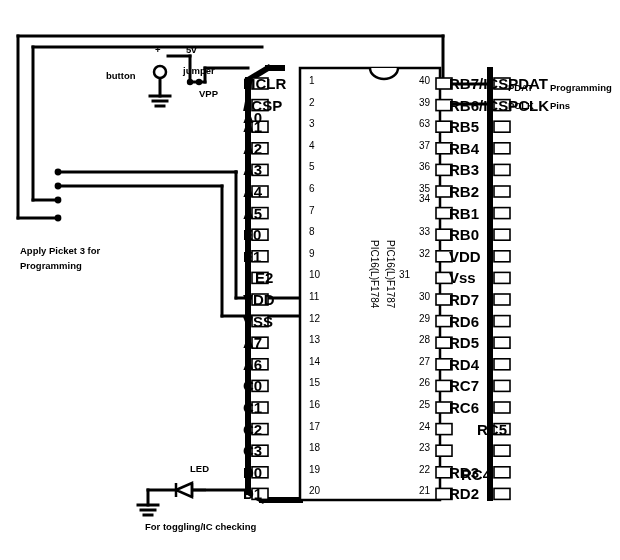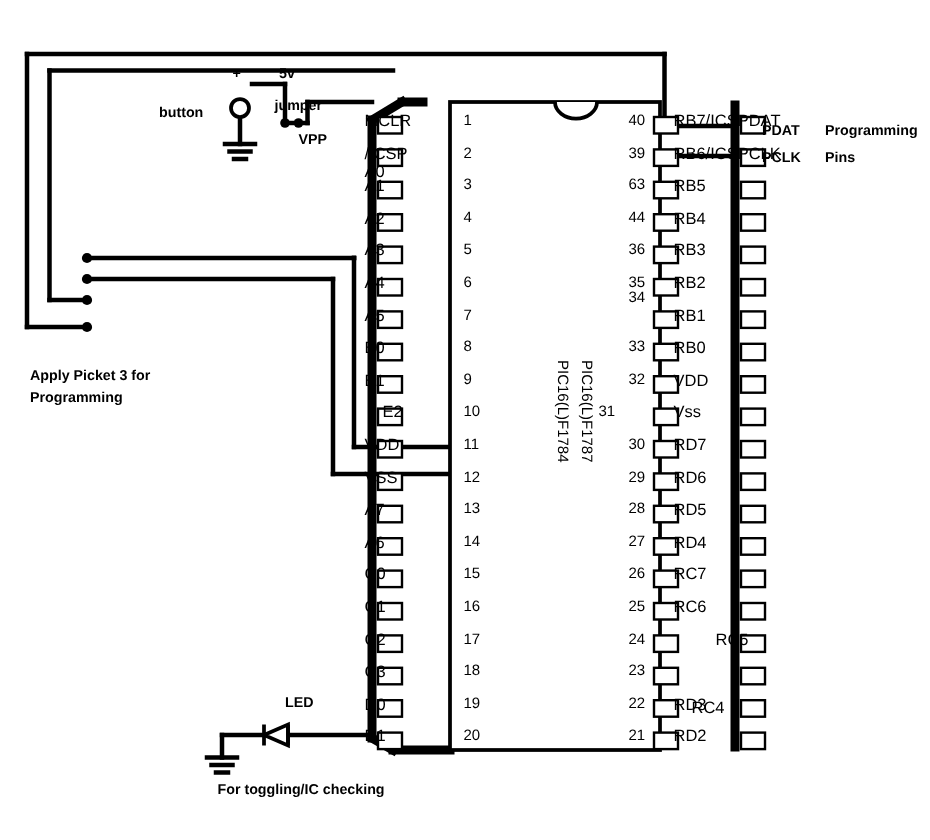--- a/index.html
+++ b/index.html
@@ -1,21 +1,21 @@
 <!DOCTYPE html>
 <html><head>
 <meta charset="utf-8">
 <style>
   html,body{margin:0;padding:0;background:#fff;}
   body{width:620px;height:560px;overflow:hidden;font-family:"Liberation Sans",sans-serif;}
   #stage{position:relative;width:620px;height:560px;background:#ffffff;}
   svg.layer{position:absolute;left:0;top:0;width:620px;height:560px;}
   .txt{position:absolute;font-family:"Liberation Sans",sans-serif;color:#000;white-space:nowrap;}
   .pinnum{font-size:10px;}
-  .pinlbl{font-size:11px;}
+  .pinlbl{font-size:15px;font-weight:bold;}
   .note{font-size:9.5px;font-weight:bold;}
   .lbl{font-size:9.5px;font-weight:bold;}
   .chipname{font-size:10px;}
   .vrt{transform-origin:0 0;}
 </style>
 </head>
 <body>
 
 <div id="stage">
 
@@ -207,21 +207,21 @@
       <div class="txt pinnum" style="left: 309px; top: 463.8px;">19</div>
       <div class="txt pinlbl" style="left: 243px; top: 463.8px;">D0</div>
       <div class="txt pinnum" style="left: 309px; top: 485.4px;">20</div>
       <div class="txt pinlbl" style="left: 243px; top: 485.4px;">D1</div>
       <div class="txt pinnum" style="left: 419px; top: 75px;">40</div>
       <div class="txt pinlbl" style="left: 449px; top: 75px;">RB7/ICSPDAT</div>
       <div class="txt pinnum" style="left: 419px; top: 96.6px;">39</div>
       <div class="txt pinlbl" style="left: 449px; top: 96.6px;">RB6/ICSPCLK</div>
       <div class="txt pinnum" style="left: 419px; top: 118.2px;">63</div>
       <div class="txt pinlbl" style="left: 449px; top: 118.2px;">RB5</div>
-      <div class="txt pinnum" style="left: 419px; top: 139.8px;">44</div>
+      <div class="txt pinnum" style="left: 419px; top: 139.8px;">37</div>
       <div class="txt pinlbl" style="left: 449px; top: 139.8px;">RB4</div>
       <div class="txt pinnum" style="left: 419px; top: 161.4px;">36</div>
       <div class="txt pinlbl" style="left: 449px; top: 161.4px;">RB3</div>
       <div class="txt pinnum" style="left: 419px; top: 183px;">35</div>
       <div class="txt pinlbl" style="left: 449px; top: 183px;">RB2</div>
       <div class="txt pinnum" style="left: 419px; top: 193px;">34</div>
       <div class="txt pinlbl" style="left: 449px; top: 204.6px;">RB1</div>
       <div class="txt pinnum" style="left: 419px; top: 226.2px;">33</div>
       <div class="txt pinlbl" style="left: 449px; top: 226.2px;">RB0</div>
       <div class="txt pinnum" style="left: 419px; top: 247.8px;">32</div>

